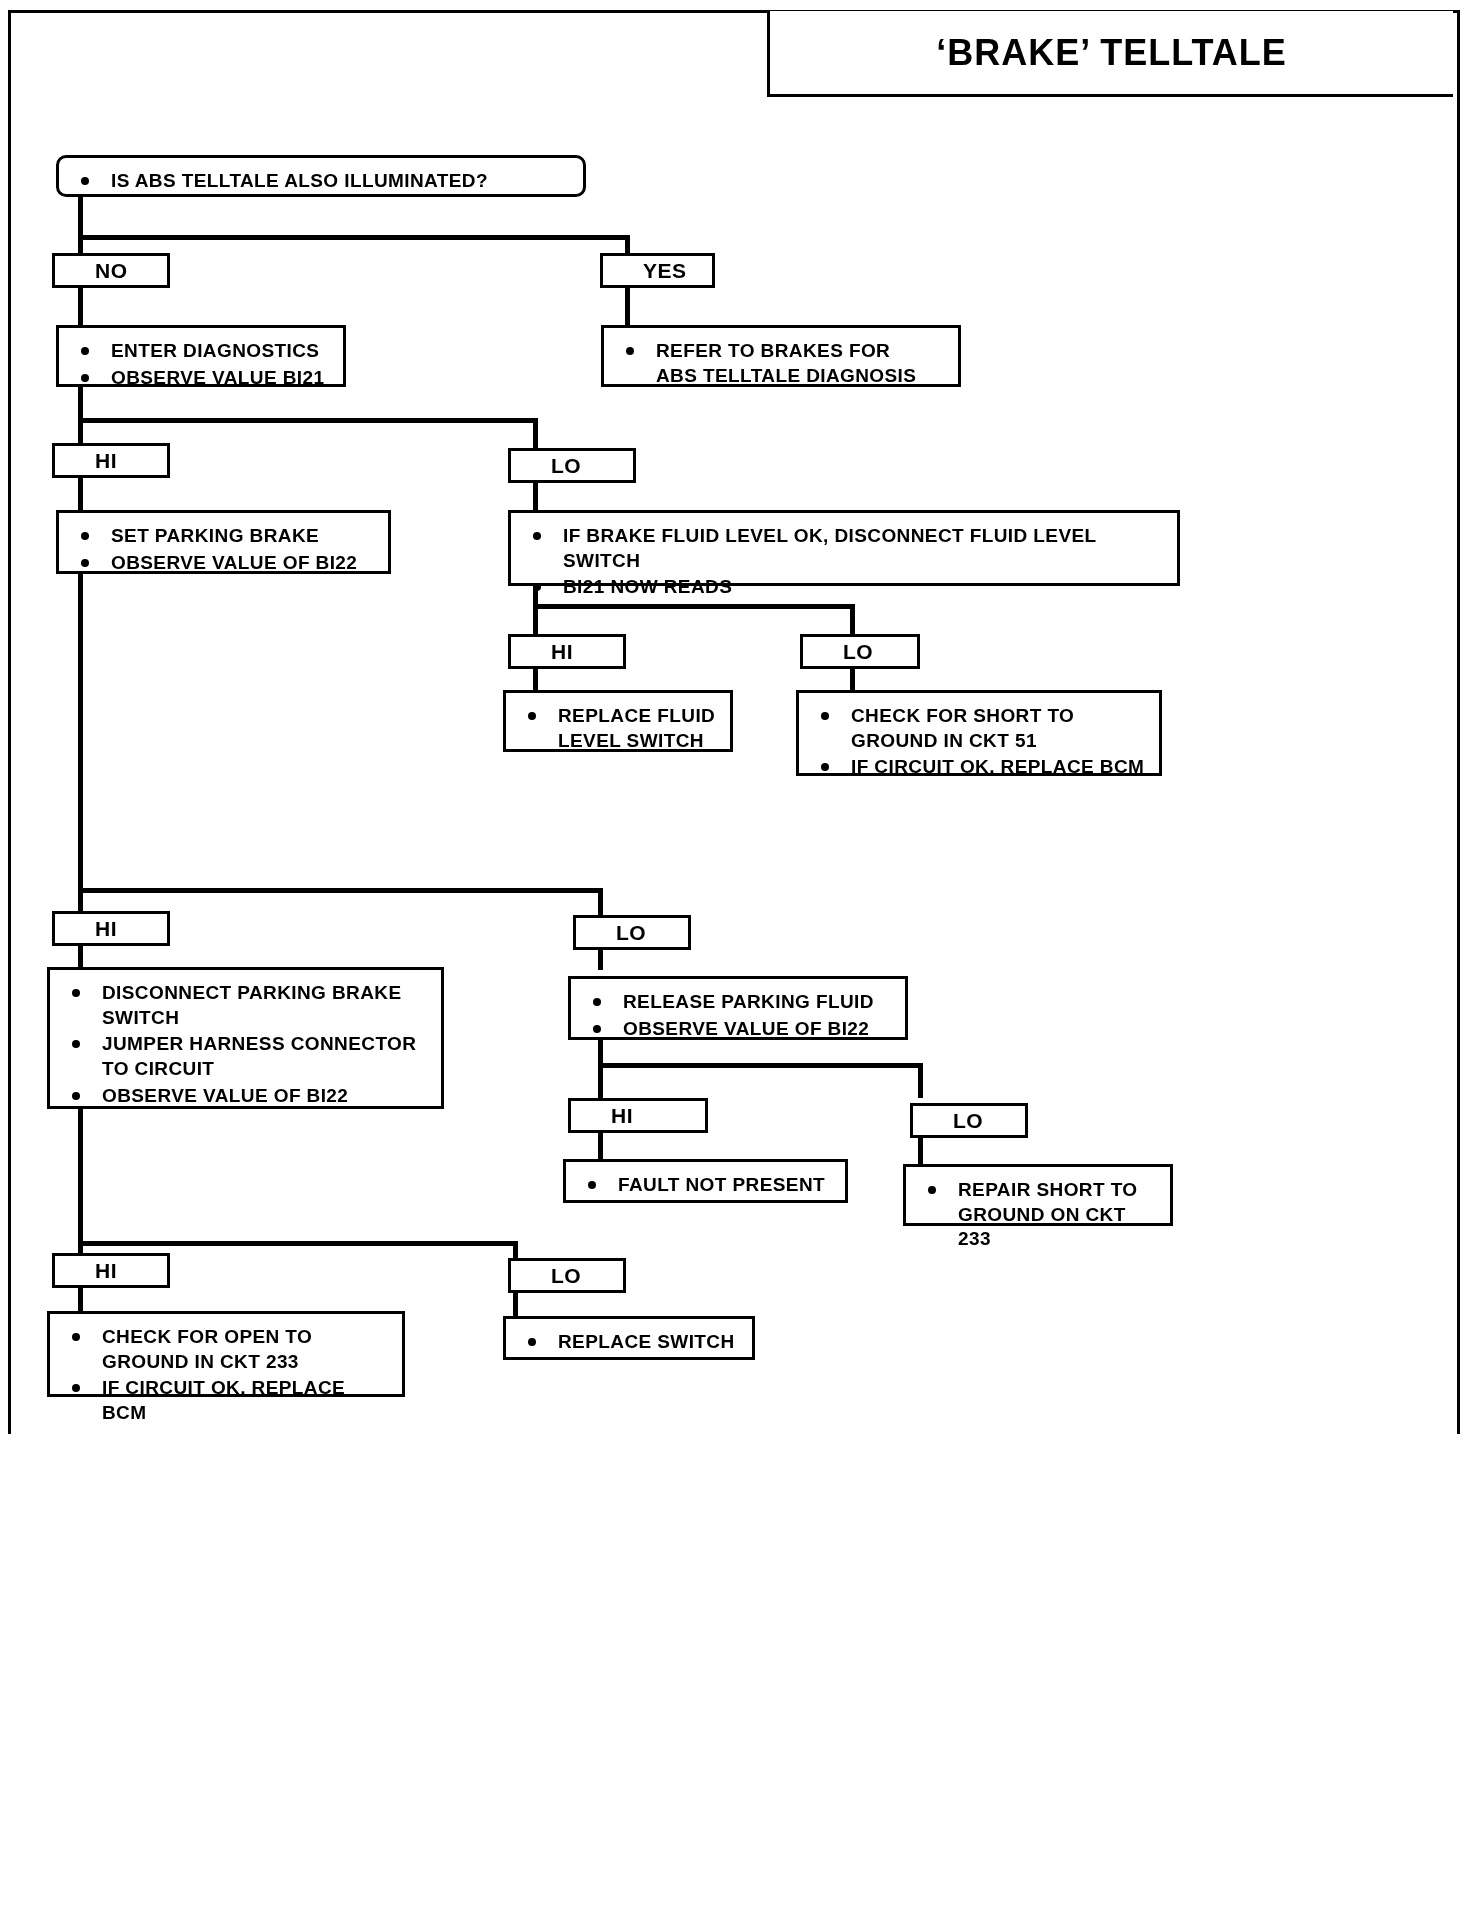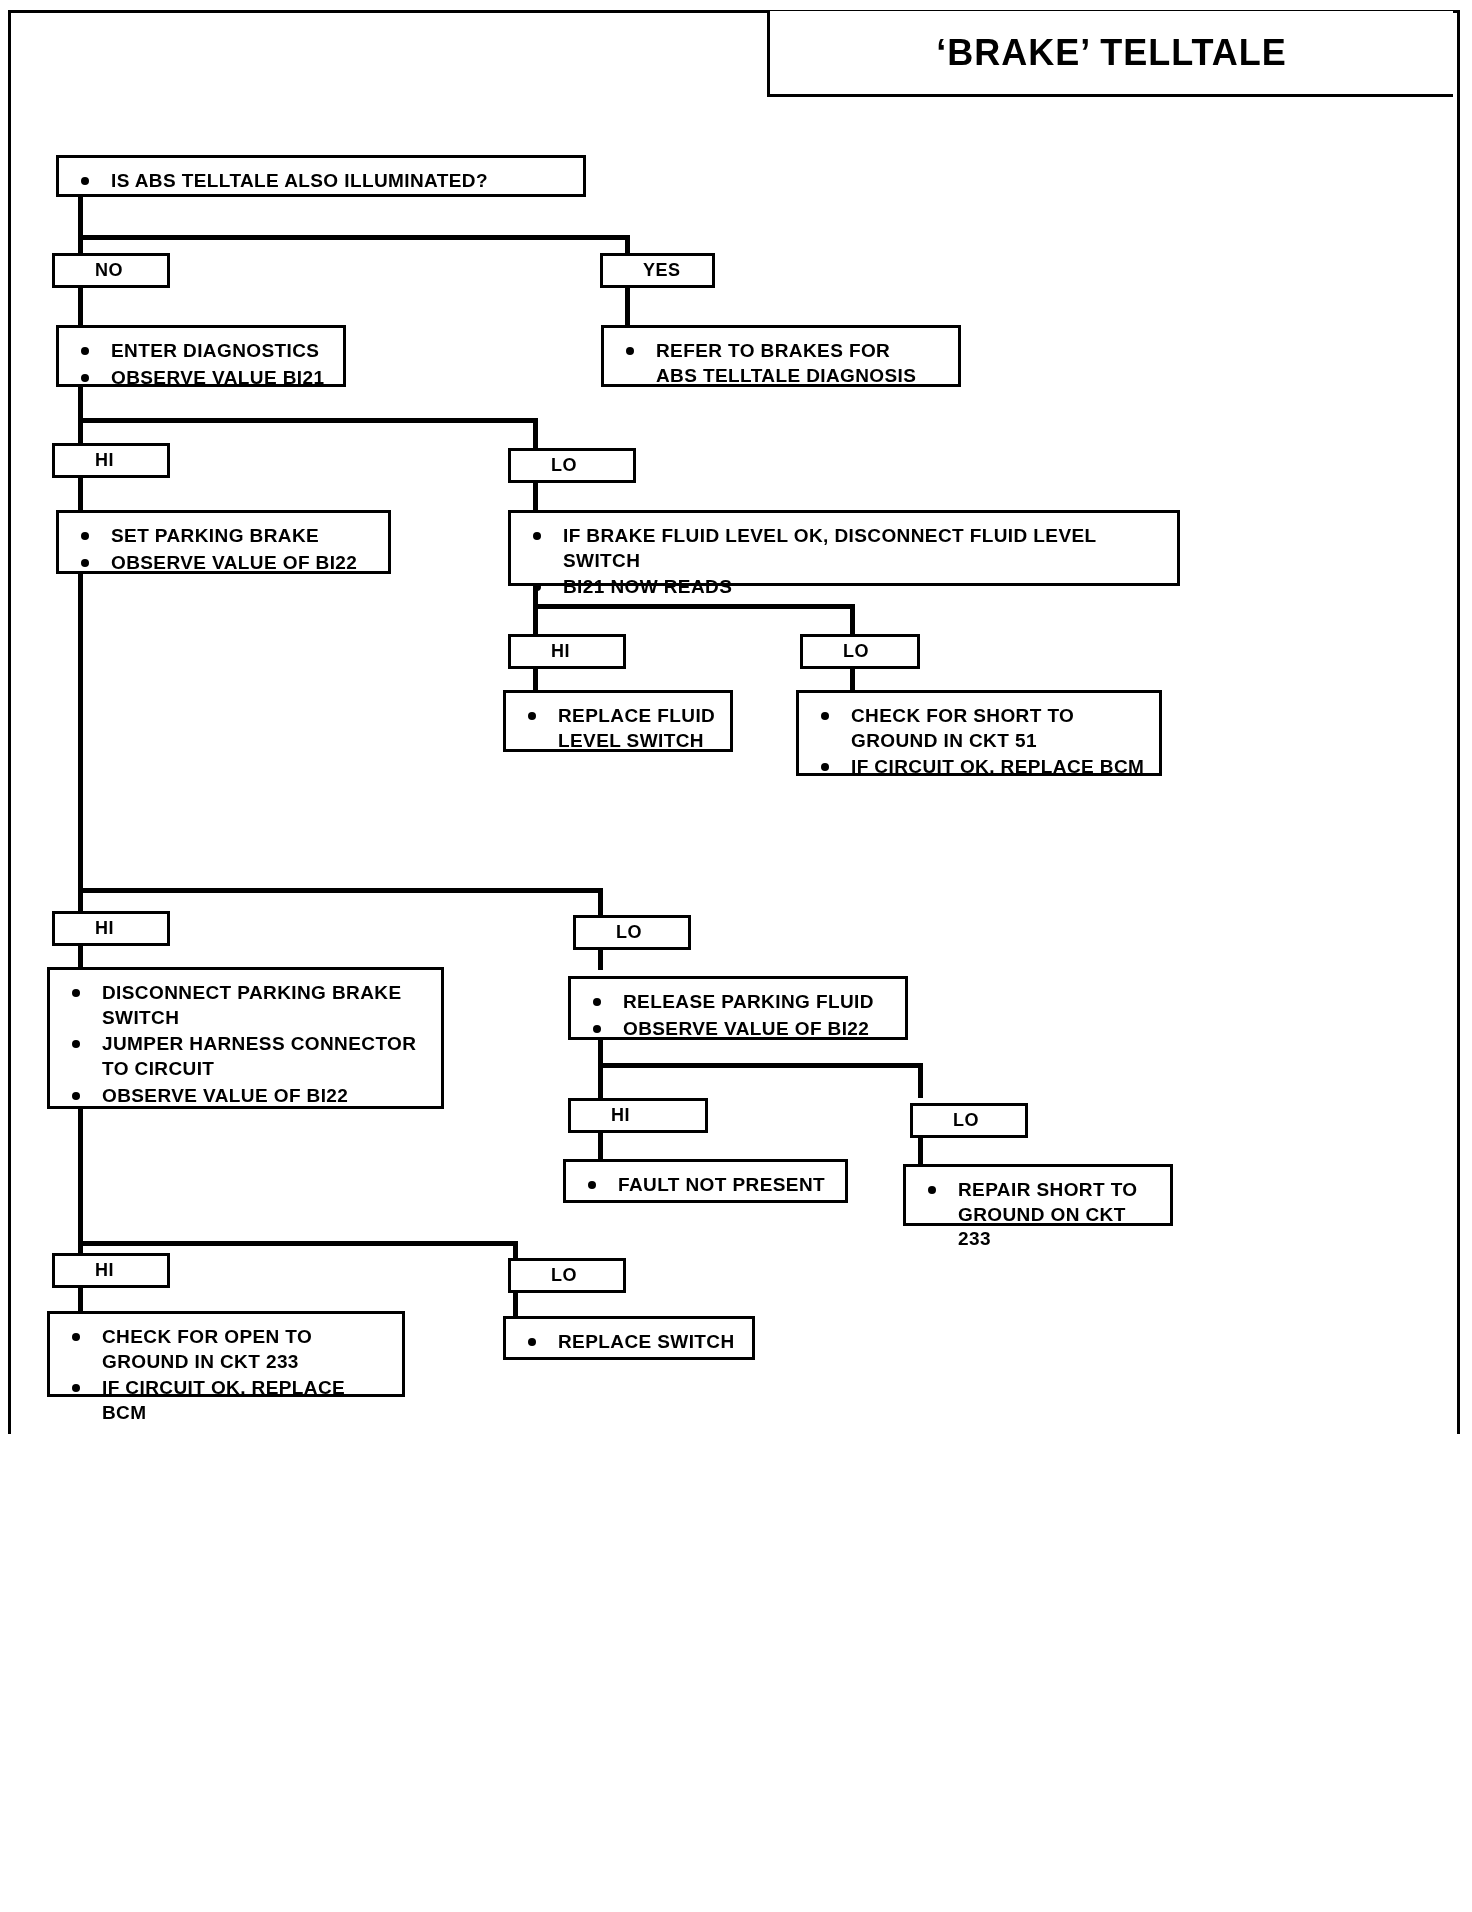--- a/index.html
+++ b/index.html
@@ -49,21 +49,21 @@
     position:absolute;
     box-sizing:border-box;
     border:3px solid #000;
     background:#fff;
     color:#000;
   }
   .label-box{
     display:flex;
     align-items:center;
     padding-left:40px;
-    font-size:18px;
+    font-size:21px;
     font-weight:bold;
     letter-spacing:0.5px;
   }
   .content-box{
     padding:9px 10px 9px 16px;
     font-size:19px;
     font-weight:bold;
     letter-spacing:0.4px;
     line-height:1.30;
   }
@@ -133,21 +133,21 @@
   <div class="ln vl" style="left:918px; top:1063px; height:35px;"></div>
   <div class="ln vl" style="left:598px; top:1133px; height:28px;"></div>
   <div class="ln vl" style="left:918px; top:1138px; height:28px;"></div>
 
   <div class="ln vl" style="left:78px;  top:1108px; height:172px;"></div>
   <div class="ln hl" style="left:78px;  top:1241px; width:440px;"></div>
   <div class="ln vl" style="left:513px; top:1241px; height:19px;"></div>
   <div class="ln vl" style="left:78px;  top:1285px; height:28px;"></div>
   <div class="ln vl" style="left:513px; top:1290px; height:28px;"></div>
 
-  <div class="box content-box" style="left:56px; top:155px; width:530px; height:42px;">
+  <div class="box content-box" style="left:56px; top:155px; width:530px; height:42px;border-radius:10px;">
     <ul>
         <li><span class="dot"></span><span>IS ABS TELLTALE ALSO ILLUMINATED?</span></li>
       </ul>
   </div>
 
   <div class="box label-box" style="left:52px; top:253px; width:118px; height:35px;">
     <span>NO</span>
   </div>
 
   <div class="box label-box" style="left:600px; top:253px; width:115px; height:35px;">

